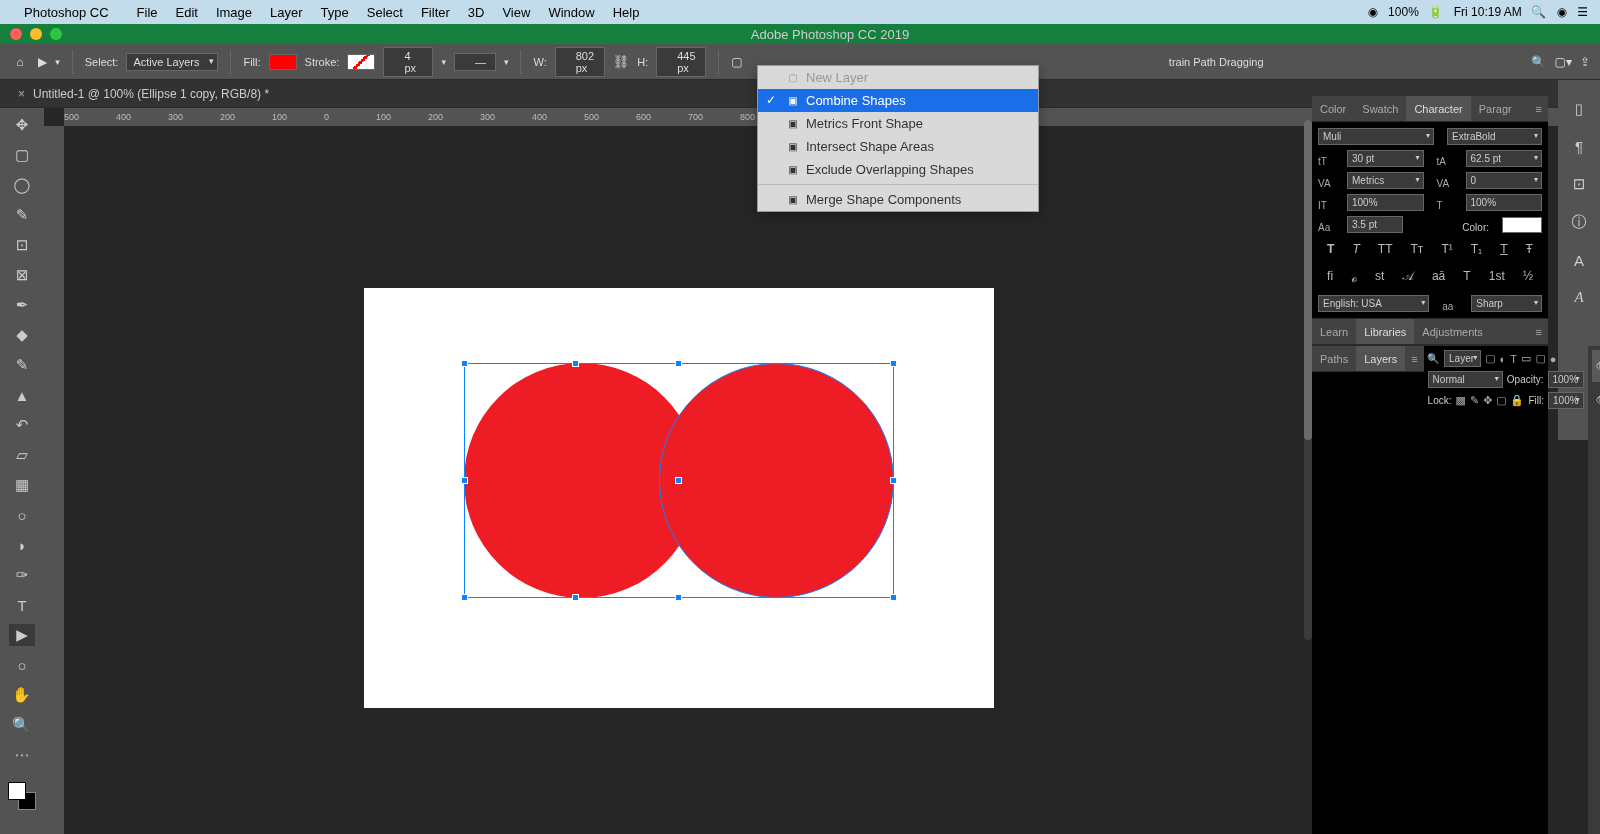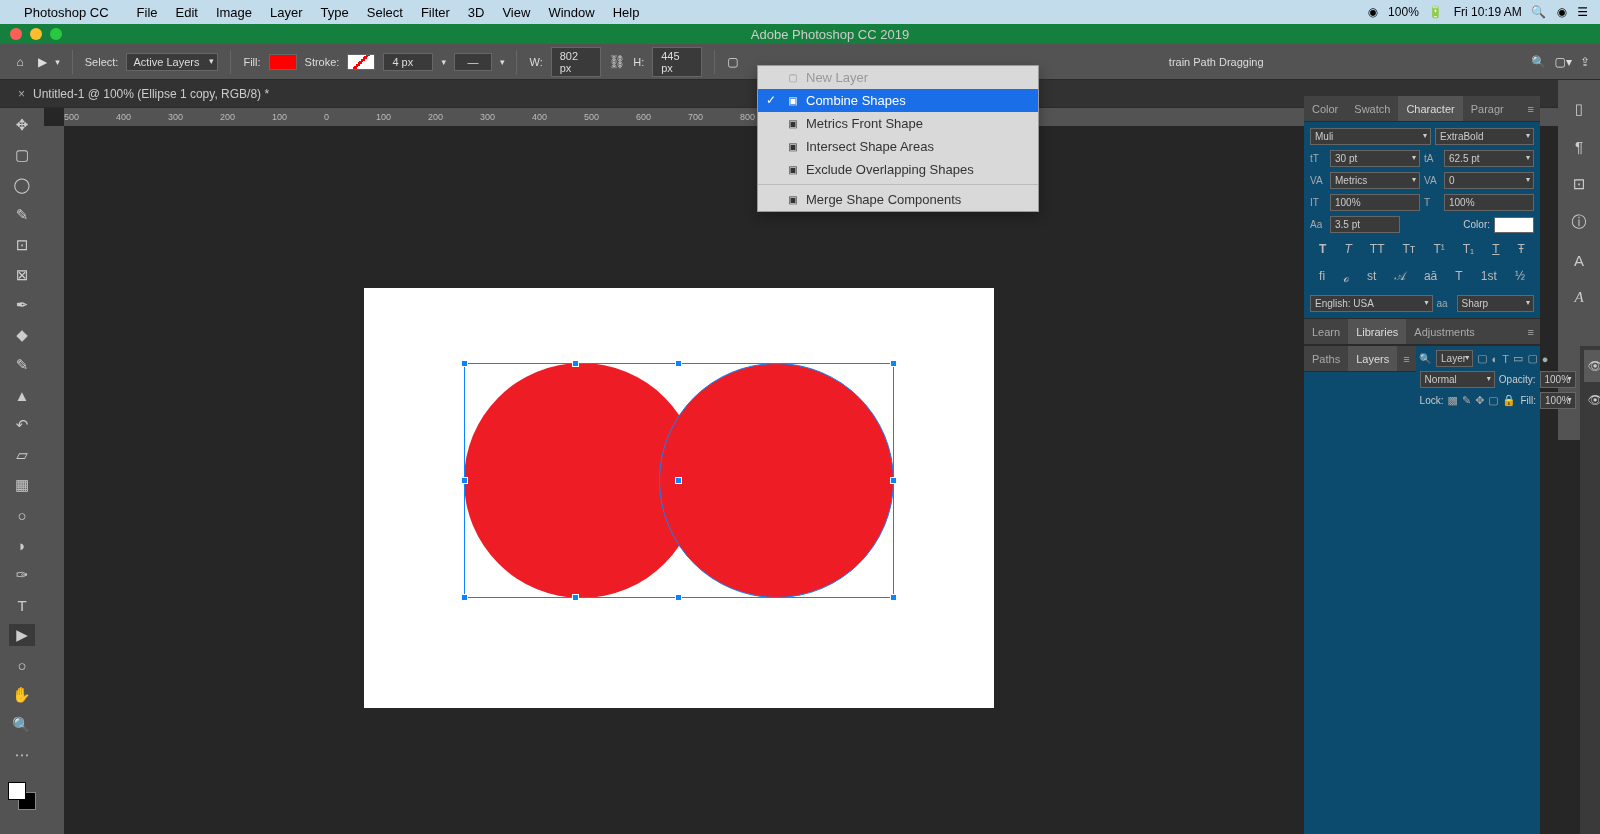--- a/index.html
+++ b/index.html
@@ -17,21 +17,21 @@
 .traffic .g{background:#28c940}
 .traffic .title{flex:1;text-align:center;color:#ccc;font-size:13px}
 .options-bar{height:36px;background:#535353;display:flex;align-items:center;padding:0 10px;color:#ddd;font-size:12px;gap:8px;border-bottom:1px solid #2a2a2a}
 .options-bar .home{width:20px;height:20px;display:flex;align-items:center;justify-content:center}
 .options-bar .sel-label{margin-left:0}
 .options-bar .dd{background:#3a3a3a;border:1px solid #666;padding:2px 18px 2px 6px;position:relative;font-size:11px}
 .options-bar .dd::after{content:"▾";position:absolute;right:4px;top:2px;font-size:9px}
 .options-bar .swatch{width:28px;height:16px;border:1px solid #666}
 .options-bar .fillsw{background:#ff0000}
 .options-bar .strokesw{background:linear-gradient(135deg,#fff 45%,#ff0000 45%,#ff0000 55%,#fff 55%)}
-.options-bar .inp{background:#3a3a3a;border:1px solid #666;padding:2px 8px;width:50px;font-size:11px;color:#ddd}
+.options-bar .inp{background:#3a3a3a;border:1px solid #666;padding:2px 20px;width:50px;font-size:11px;color:#ddd}
 .options-bar .lbl{font-size:11px}
 .options-bar .divider{width:1px;height:24px;background:#666;margin:0 4px}
 .options-bar .link{font-size:13px}
 .doc-tab-bar{height:28px;background:#323232;display:flex;align-items:center;padding:0 8px;border-bottom:1px solid #2a2a2a}
 .doc-tab{background:#323232;color:#ccc;font-size:12px;padding:4px 10px;display:flex;align-items:center;gap:8px}
 .doc-tab .x{color:#aaa;font-size:12px}
 .workspace{position:absolute;top:108px;left:0;right:0;bottom:0;display:flex}
 .toolbar{width:44px;background:#535353;display:flex;flex-direction:column;align-items:center;padding-top:6px;gap:8px}
 .toolbar .tool{width:26px;height:22px;color:#ccc;display:flex;align-items:center;justify-content:center;font-size:15px;cursor:pointer}
 .toolbar .tool.active{background:#3a3a3a}
@@ -57,27 +57,27 @@
 .handle.tm1{top:-4px;left:25%}.handle.bm1{bottom:-4px;left:25%}
 .context-menu{position:absolute;top:65px;left:757px;width:282px;background:#d9d9d9;border:1px solid #999;box-shadow:0 4px 12px rgba(0,0,0,0.3);font-size:13px;z-index:100}
 .context-menu .mitem{padding:4px 10px 4px 28px;color:#333;display:flex;align-items:center;gap:6px;position:relative}
 .context-menu .mitem.disabled{color:#999}
 .context-menu .mitem.selected{background:#1a6fe8;color:#fff}
 .context-menu .mitem .check{position:absolute;left:8px;top:4px;font-size:12px}
 .context-menu .sep{height:1px;background:#bbb;margin:3px 0}
 .context-menu .icon{width:14px;height:14px;display:inline-flex;align-items:center;justify-content:center;font-size:10px}
 .right-dock{position:absolute;top:80px;right:0;width:42px;height:360px;background:#535353;display:flex;flex-direction:column;align-items:center;padding-top:20px;gap:20px}
 .right-dock .ricon{color:#ccc;font-size:15px;cursor:pointer}
-.panels{position:absolute;top:96px;right:60px;width:236px;bottom:0;background:#0c4a6e;color:#ccc;font-size:11px;display:flex;flex-direction:column}
+.panels{position:absolute;top:96px;right:52px;width:236px;bottom:0;background:#000000;color:#ccc;font-size:11px;display:flex;flex-direction:column}
 .panel-tabs{display:flex;background:#424242;height:26px;align-items:center;font-size:11px;border-bottom:1px solid #2a2a2a}
 .panel-tabs .ptab{padding:0 8px;color:#aaa;height:100%;display:flex;align-items:center}
 .panel-tabs .ptab.active{background:#535353;color:#ddd}
 .panel-tabs .menu{margin-left:auto;padding:0 6px;color:#aaa}
 .char-panel{padding:6px;display:flex;flex-direction:column;gap:5px}
-.char-row{display:flex;gap:4px;align-items:center}
+.char-row{display:flex;gap:13px;align-items:flex-end}
 .char-row .dd{background:#3a3a3a;border:1px solid #666;padding:2px 4px;flex:1;font-size:10px;position:relative}
 .char-row .dd::after{content:"▾";position:absolute;right:3px;top:2px;font-size:8px}
 .char-row .lab{width:16px;font-size:10px;color:#aaa}
 .char-row .val{background:#3a3a3a;border:1px solid #666;padding:2px 4px;flex:1;font-size:10px}
 .char-row .colorlab{font-size:10px}
 .char-row .colorbox{width:40px;height:16px;background:#fff;border:1px solid #666}
 .style-row{display:flex;justify-content:space-around;padding:4px 0}
 .style-row span{font-size:12px;color:#bbb;cursor:pointer}
 .panel-section{border-top:1px solid #2a2a2a}
 .layers-body{flex:1;background:#3a3a3a;padding:4px;display:flex;flex-direction:column;gap:2px}

